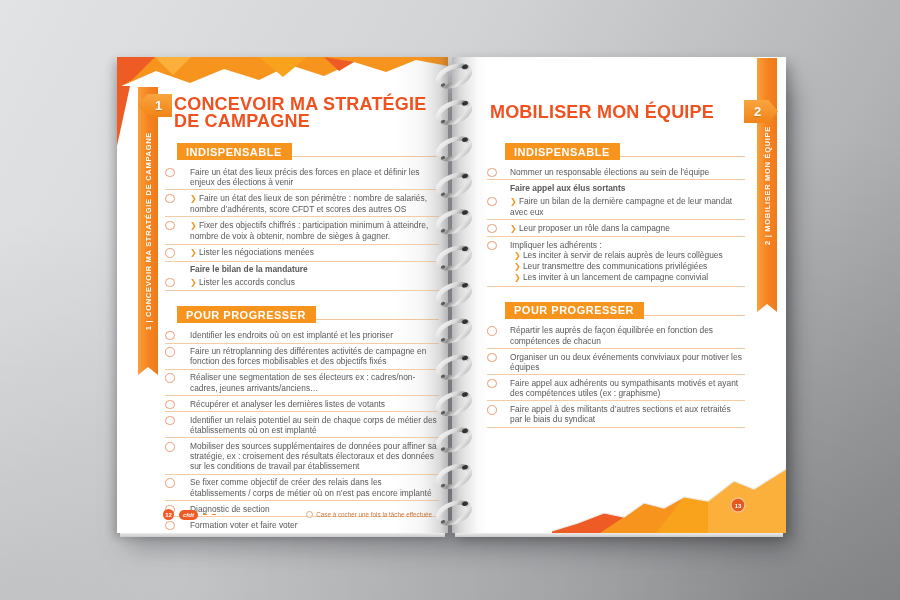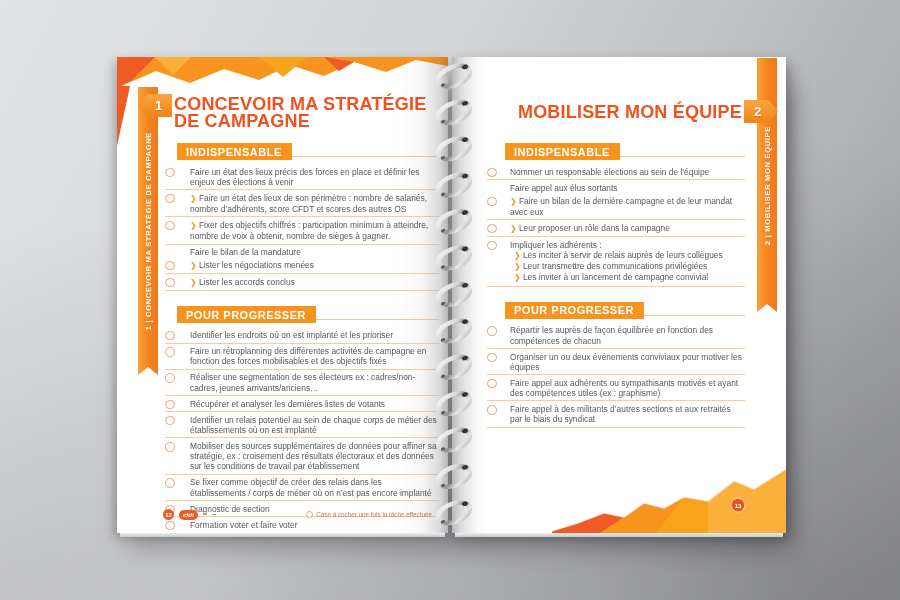--- a/index.html
+++ b/index.html
@@ -40,35 +40,35 @@
     display:flex;align-items:center;justify-content:center;z-index:4;
     background:linear-gradient(180deg,#F9A53F,#F08418);text-shadow:0 1px 1px rgba(160,70,0,.4);}
   .numtab.nleft{left:21px;top:37px;clip-path:polygon(28% 0,100% 0,100% 100%,28% 100%,0 50%);
     padding-left:7px;box-sizing:border-box;}
   .numtab.nright{right:8px;top:43px;clip-path:polygon(0 0,72% 0,100% 50%,72% 100%,0 100%);
     padding-right:7px;box-sizing:border-box;}
 
   .title{position:absolute;color:#F0511F;font-weight:800;font-size:18px;line-height:16.5px;
     letter-spacing:0.2px;}
   .left-title{left:57px;top:39px;}
-  .right-title{right:44px;top:47px;}
+  .right-title{right:72px;top:47px;}
 
   .content{position:absolute;}
   .page.left .content{left:48px;top:86px;width:274px;}
   .page.right .content{left:35px;top:86px;width:258px;}
   .section{margin-bottom:15px;}
   .banner-row{display:flex;align-items:flex-end;margin-bottom:4px;}
   .page.left .banner-row{margin-left:12px;}
   .page.right .banner-row{margin-left:18px;}
   .banner{background:#F7941E;color:#fff;font-weight:bold;font-size:11px;letter-spacing:0.5px;
     padding:2.5px 10px 2.5px 9px;}
   .banner-row::after{content:"";flex:1;border-bottom:1px solid #F2C49C;margin-bottom:3px;}
 
   .row{display:flex;border-bottom:1px solid #F4CBA3;padding:2.6px 0 2.2px;}
-  .row.header{border-bottom:none;padding-bottom:0;}
+  .row.header{border-bottom:none;padding-bottom:0;font-weight:bold;}
   .cbcol{flex:none;}
   .page.left .cbcol{width:25px;}
   .page.right .cbcol{width:23px;}
   .circle{display:block;width:7.5px;height:7.5px;border:1.4px solid #E99C75;border-radius:50%;
     margin-top:1px;background:#fff;}
   .txt{flex:1;font-size:8.4px;line-height:10.2px;color:#57585A;}
   .bullet{color:#F7941E;font-weight:bold;font-size:8px;}
   .subline{margin-left:4px;}
 
   .pfooter{position:absolute;left:46px;right:16px;bottom:13px;display:flex;align-items:center;gap:5px;}
@@ -130,29 +130,29 @@
               <span class="circle"></span>
             </div>
             <div class="txt"><span class="bullet">❯ </span>Faire un état des lieux de son périmètre : nombre de salariés, nombre d’adhérents, score CFDT et scores des autres OS</div>
           </div>
           <div class="row">
             <div class="cbcol">
               <span class="circle"></span>
             </div>
             <div class="txt"><span class="bullet">❯ </span>Fixer des objectifs chiffrés : participation minimum à atteindre, nombre de voix à obtenir, nombre de sièges à gagner.</div>
           </div>
+          <div class="row">
+            <div class="cbcol">
+              <span class="circle"></span>
+            </div>
+            <div class="txt"><span class="bullet">❯ </span>Lister les négociations menées</div>
+          </div>
           <div class="row header">
             <div class="cbcol"></div>
             <div class="txt">Faire le bilan de la mandature</div>
-          </div>
-          <div class="row">
-            <div class="cbcol">
-              <span class="circle"></span>
-            </div>
-            <div class="txt"><span class="bullet">❯ </span>Lister les négociations menées</div>
           </div>
           <div class="row">
             <div class="cbcol">
               <span class="circle"></span>
             </div>
             <div class="txt"><span class="bullet">❯ </span>Lister les accords conclus</div>
           </div>
         </div>
         <div class="section">
           <div class="banner-row">

